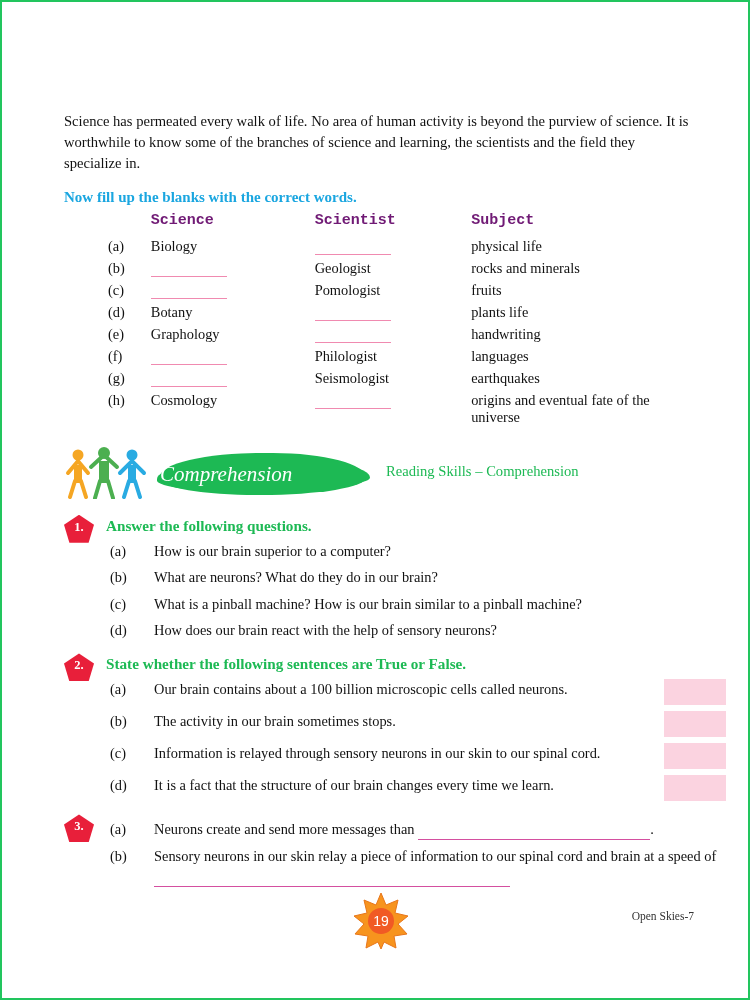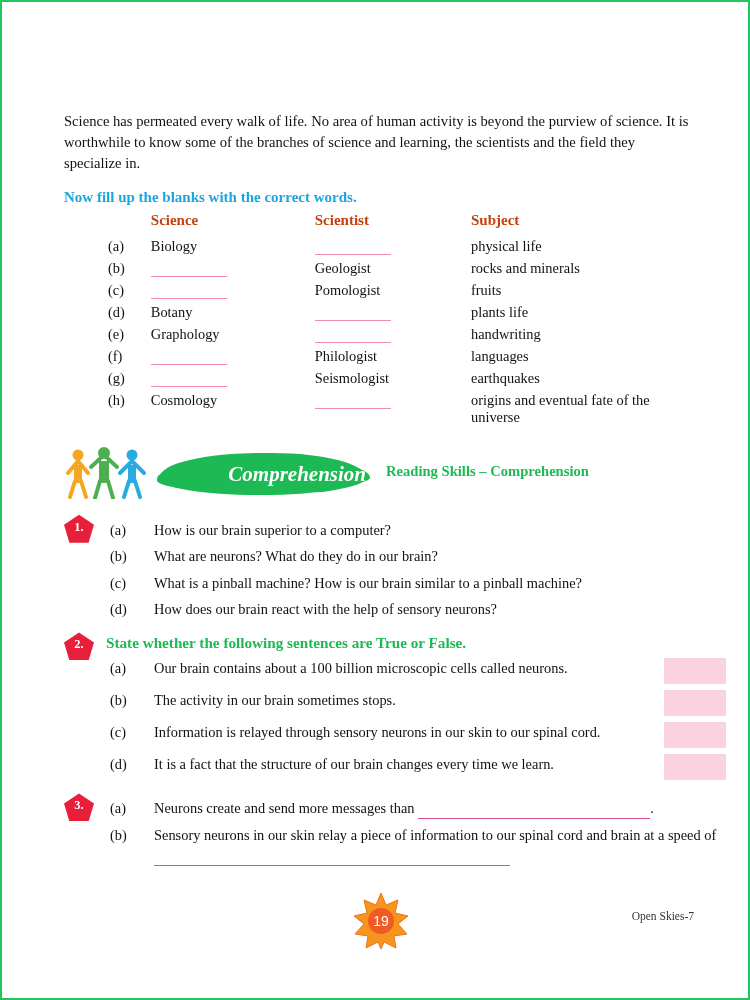--- a/index.html
+++ b/index.html
@@ -54,24 +54,25 @@
     font-size: 14.4px;
     padding: 2px 0 3px 0;
     vertical-align: top;
     color: #111;
   }
   .col-letter { width: 44px; padding-left: 4px !important; }
   .col-science { width: 168px; }
   .col-scientist { width: 160px; }
   .col-subject { width: 230px; }
   .blank-table thead td {
-    color: #c2410c;
+    color: #701a75;
     font-weight: bold;
     font-size: 15px;
     padding-bottom: 7px;
+    font-family: Liberation Mono, monospace;
   }
   .blank-line {
     display: inline-block;
     width: 76px;
     border-bottom: 1.2px solid #f08ab0;
     height: 13px;
     vertical-align: bottom;
   }
 
   
@@ -97,33 +98,33 @@
     border-radius: 50% 46% 52% 48% / 58% 60% 42% 40%;
     box-shadow: 10px 0 0 -6px #1db954, -8px 2px 0 -5px #1db954;
   }
   .blob-label {
     position: absolute;
     left: 96px;
     top: 6px;
     width: 206px;
     height: 42px;
     line-height: 42px;
-    text-align: right;
+    text-align: left;
     color: #ffffff;
     font-style: italic;
-    font-weight: bold;
+    font-weight: normal;
     font-size: 21px;
     font-family: "Liberation Serif", serif;
   }
   .banner-caption {
     position: absolute;
     left: 322px;
     top: 16px;
     color: #1db954;
-    font-weight: bold;
+    font-weight: normal;
     font-size: 14.6px;
   }
 
   
   .exercise {
     position: relative;
     margin-top: 12px;
     padding-left: 42px;
   }
   .num-badge {
@@ -298,20 +299,21 @@
           <path d="M65 34 L60 50 M71 34 L76 50" stroke="#29abe2" stroke-width="4" fill="none"></path>
         </g>
       </svg>
       <div class="blob"></div>
       <div class="blob-label">Comprehension</div>
       <div class="banner-caption">Reading Skills – Comprehension</div>
     </div>
 
     <div class="exercise">
       <div class="num-badge">1.</div>
+      <div class="ex-title">Answer the following questions.</div>
       <table class="q-table">
         <tbody>
             <tr>
           <td class="q-letter">(a)</td>
           <td class="q-text">How is our brain superior to a computer?</td>
         </tr>
         <tr>
           <td class="q-letter">(b)</td>
           <td class="q-text">What are neurons? What do they do in our brain?</td>
         </tr>

